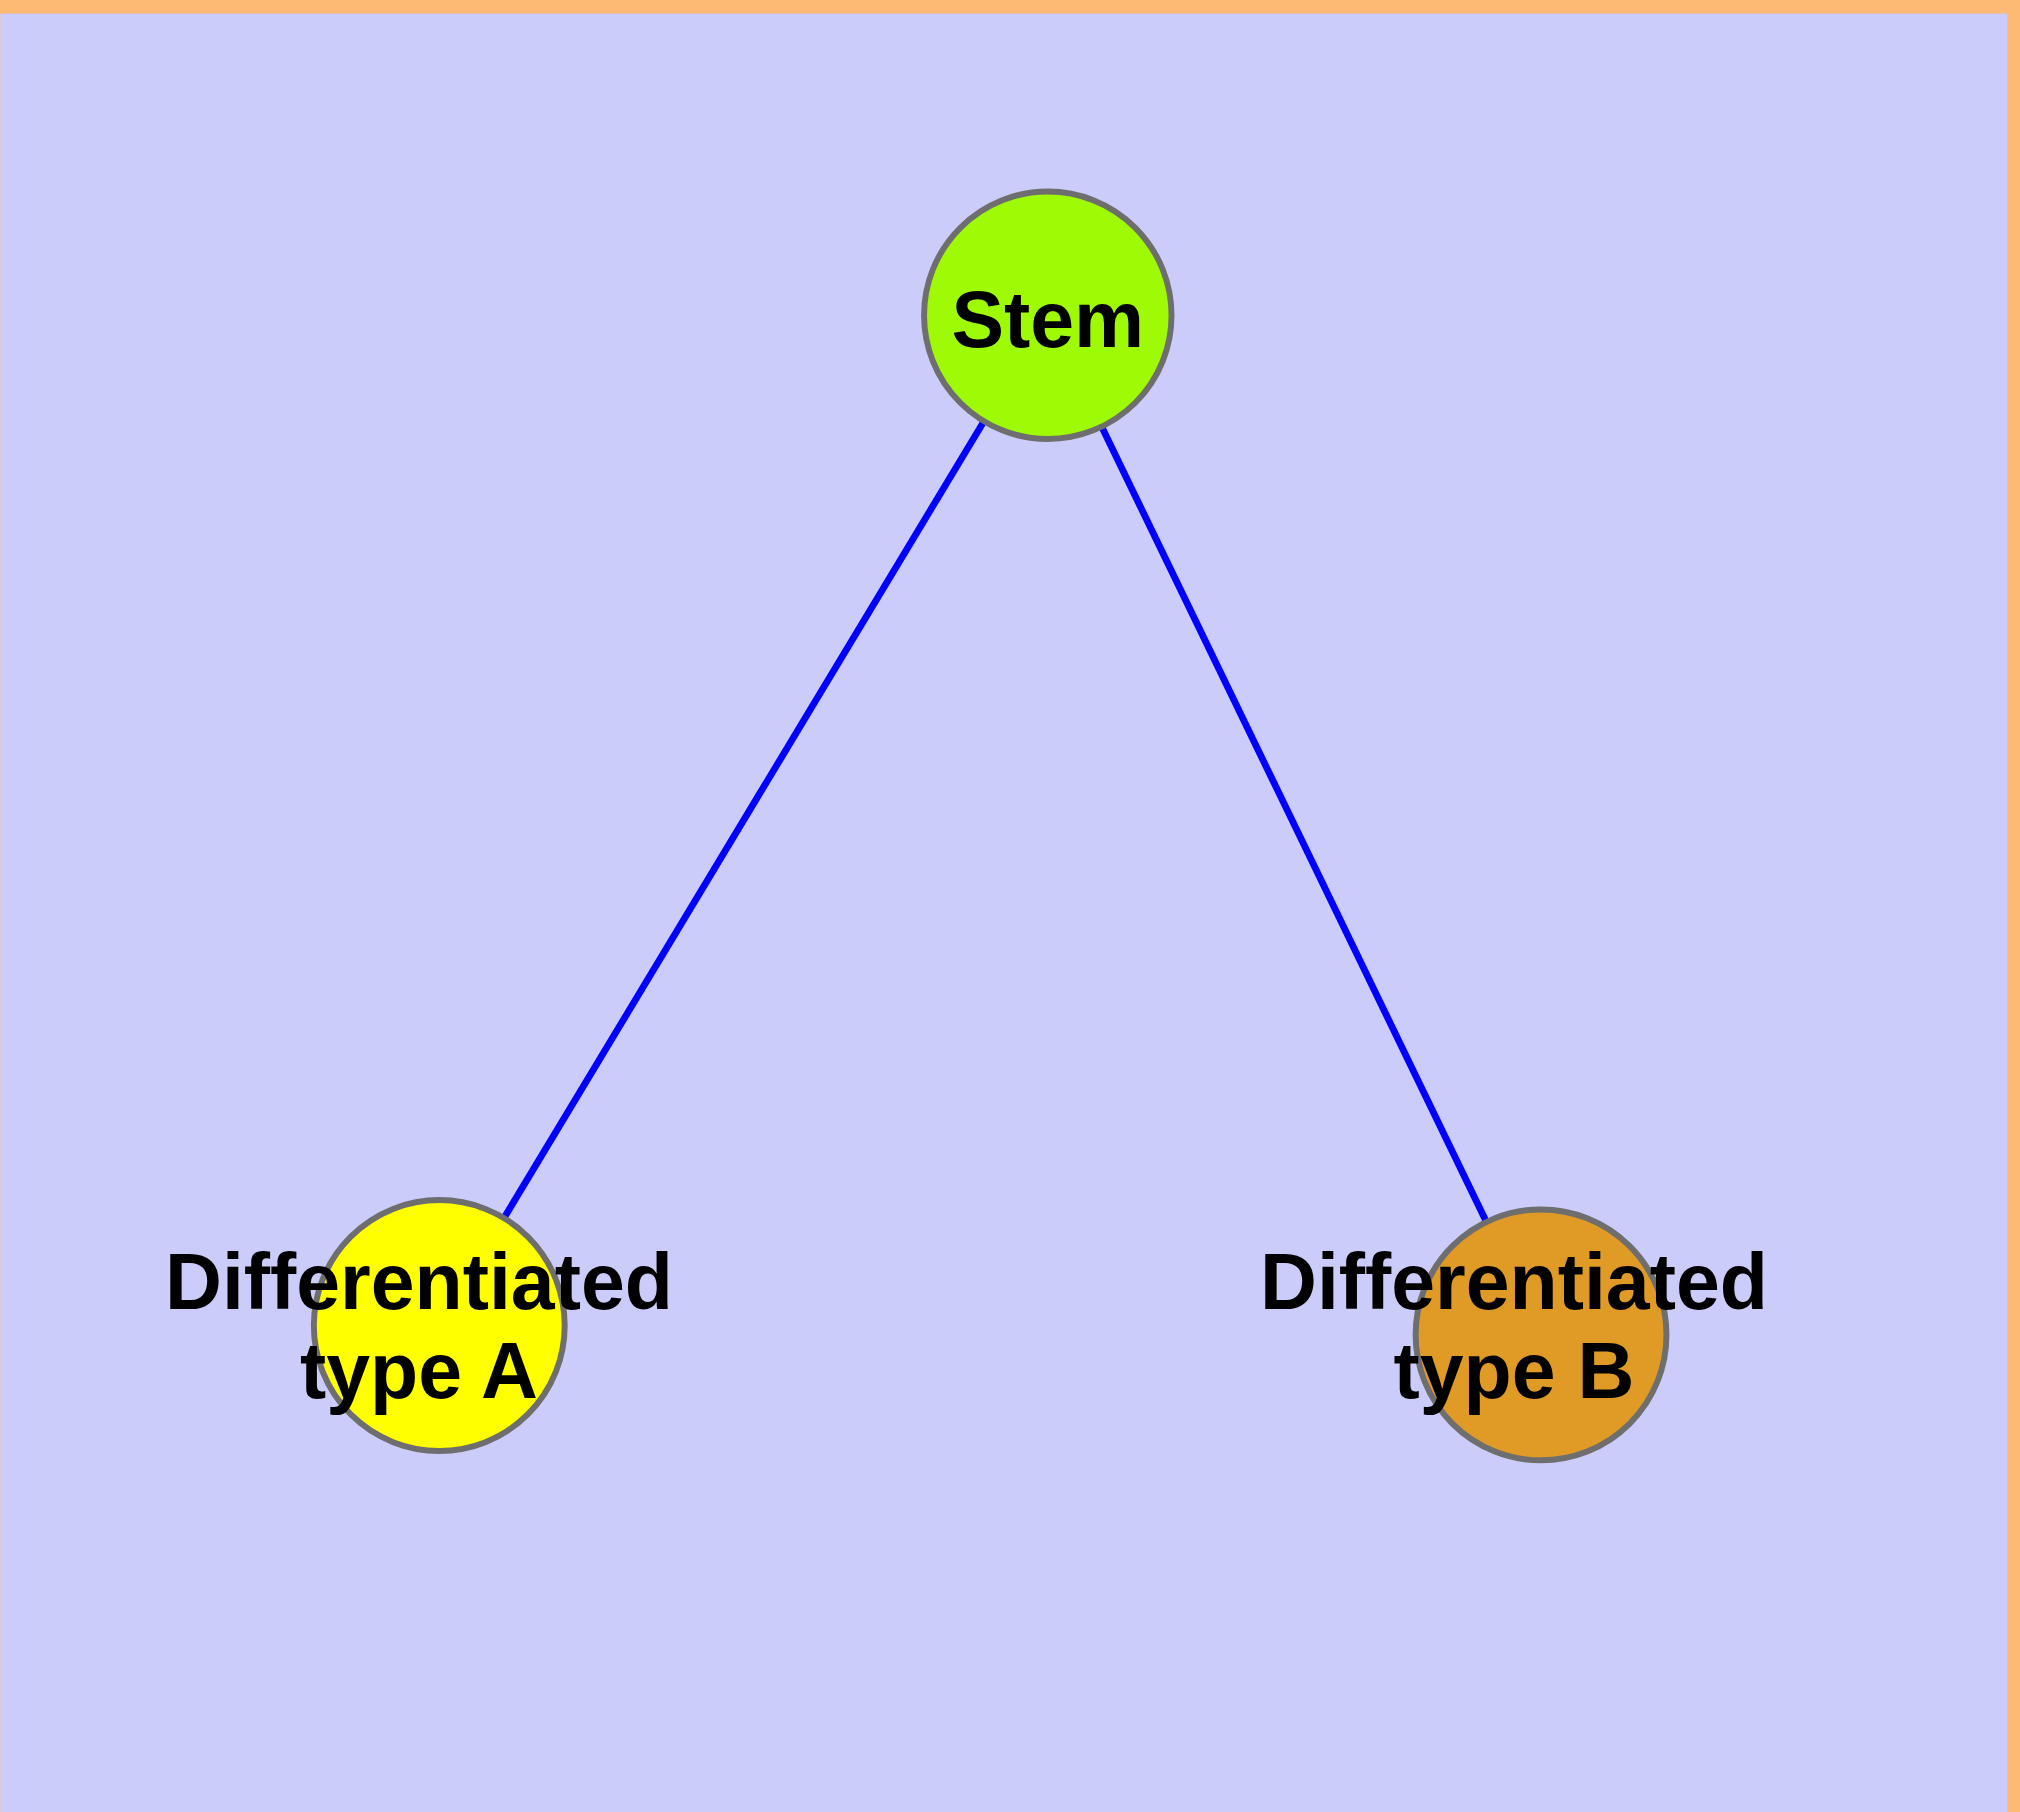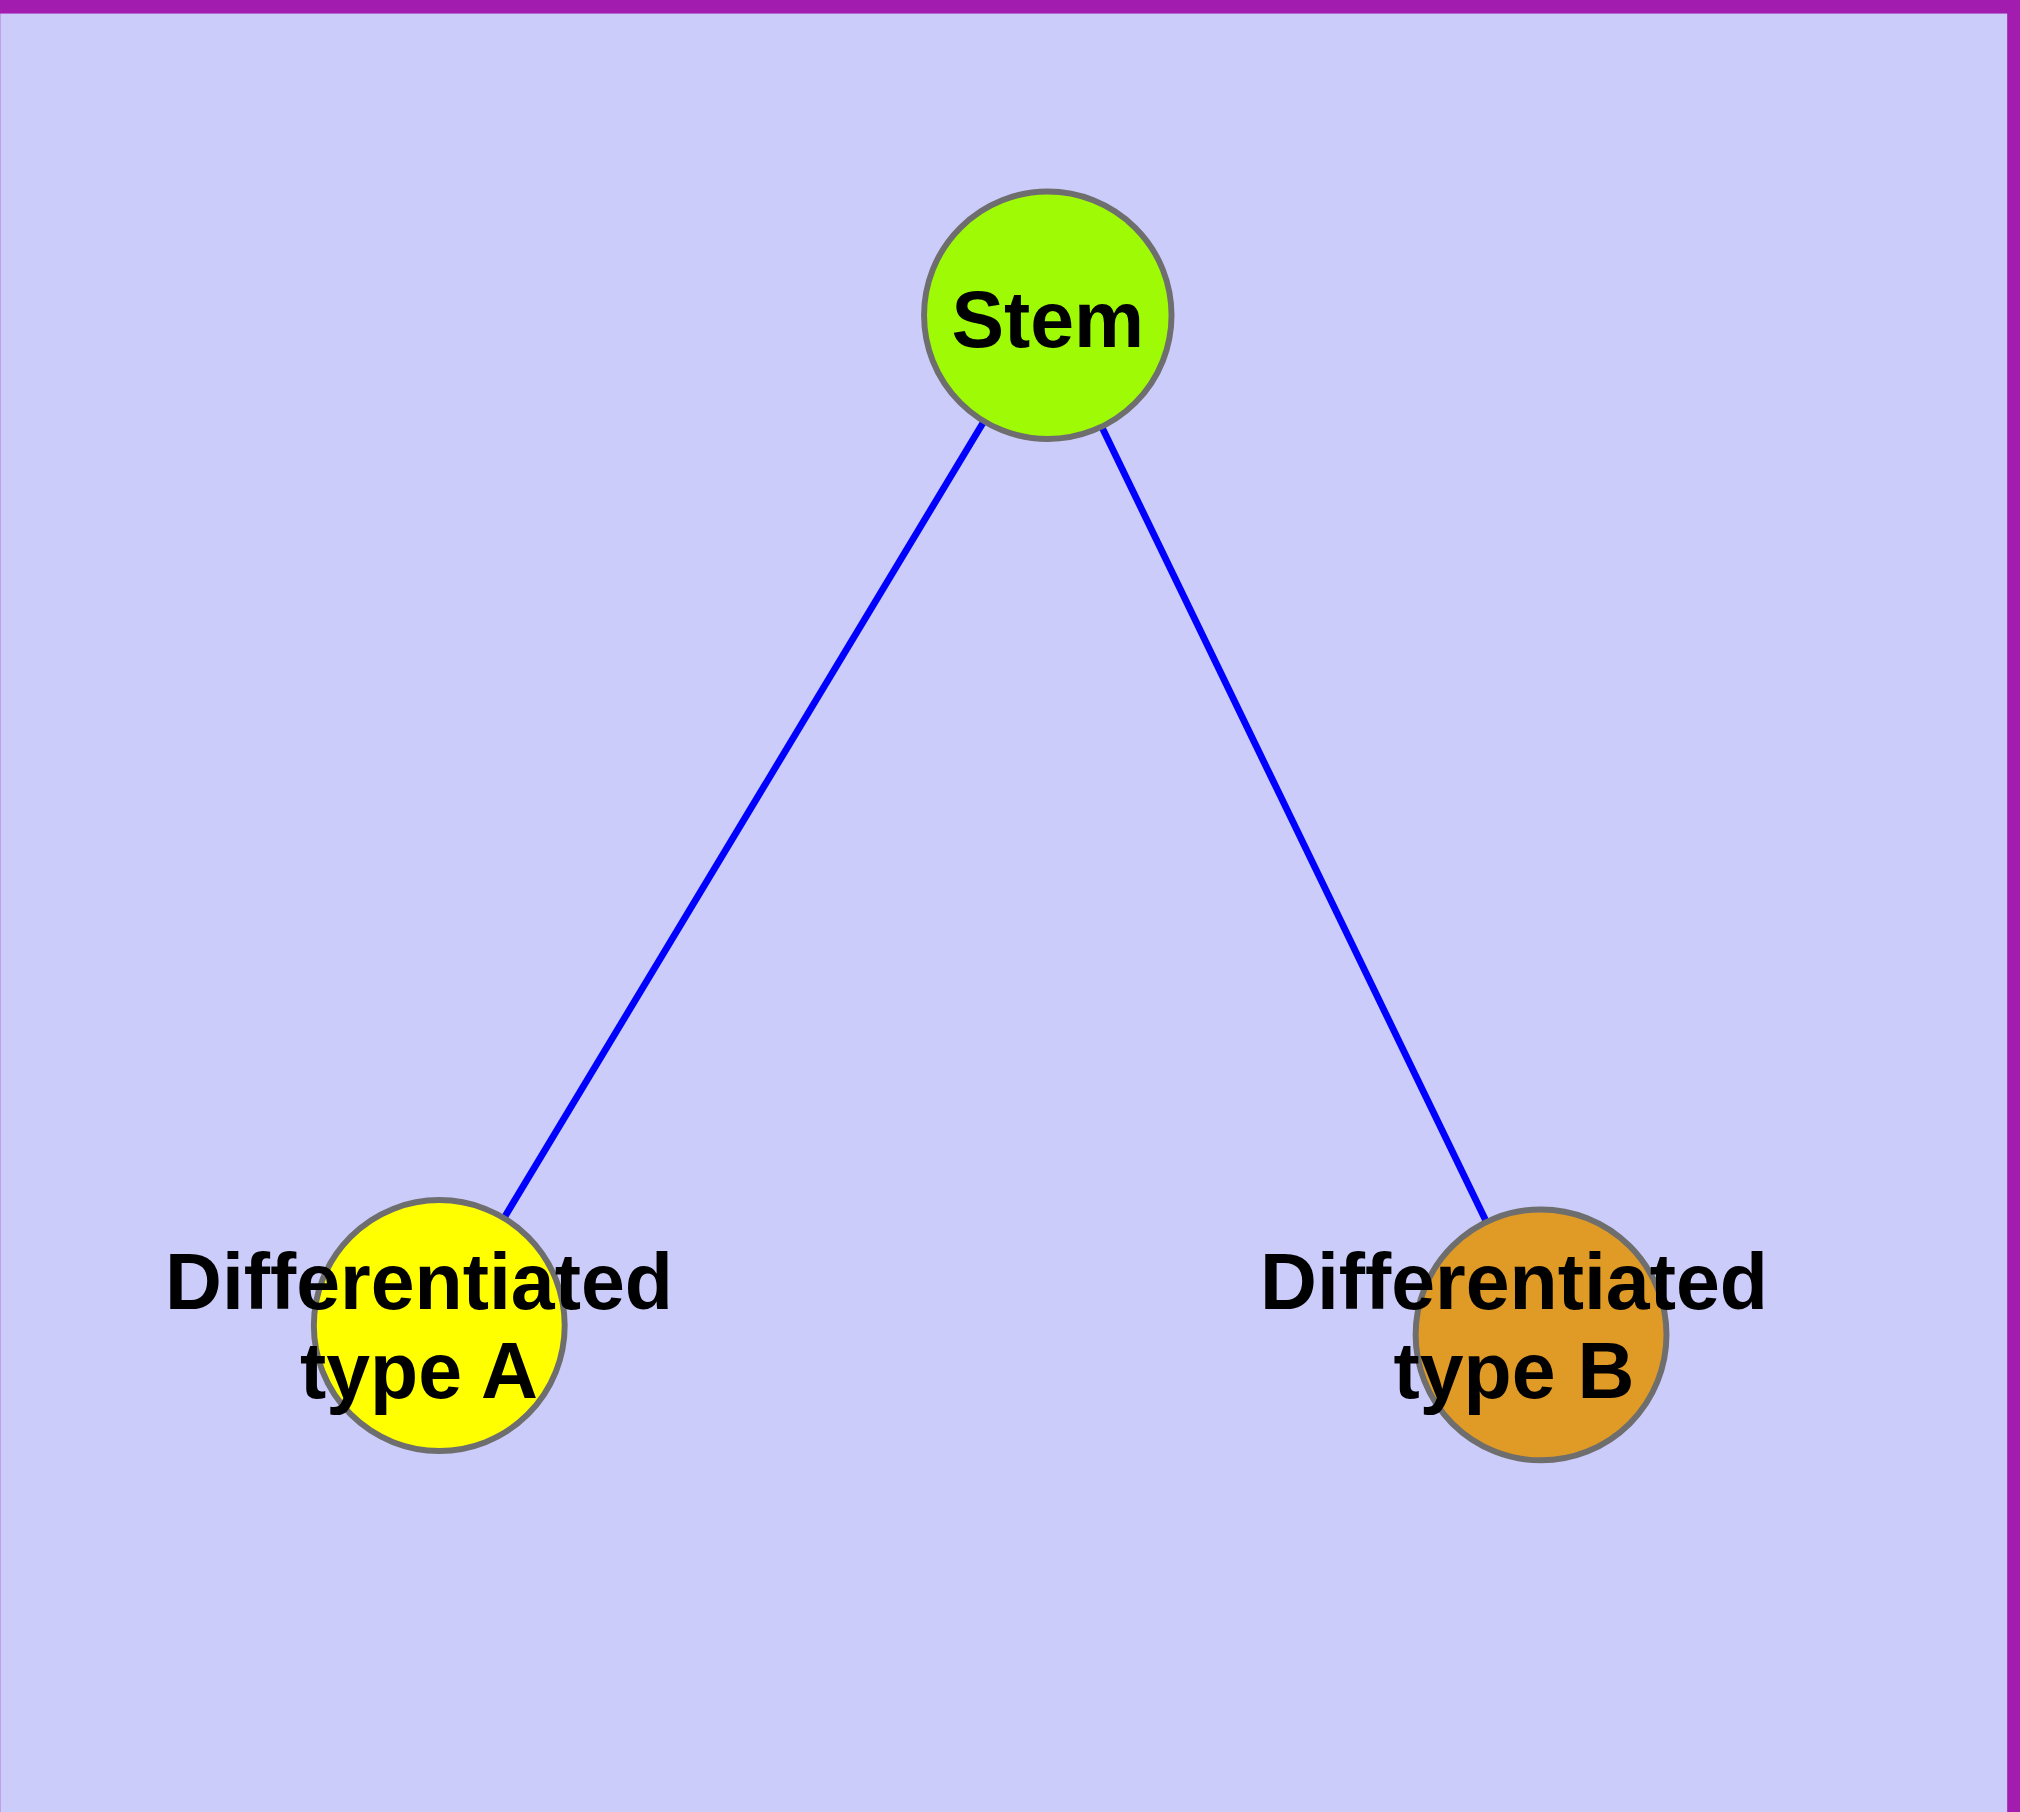--- a/index.html
+++ b/index.html
@@ -27,21 +27,21 @@
     font-family: "Liberation Sans", sans-serif;
     font-weight: bold;
     fill: #000000;
     text-anchor: middle;
     paint-order: normal;
   }
 </style>
 </head>
 <body>
 
-<div id="canvas" style="width: 2021px; height: 1812px; background: #a21caf;">
+<div id="canvas" style="width: 2021px; height: 1812px; background: #fdba74;">
   <svg id="graph-svg" viewBox="0 0 2384 2138" xmlns="http://www.w3.org/2000/svg">
 
     <rect id="plot-background" x="0" y="16" width="2368" height="2122" fill="#ccccfa"></rect>
 
     <g id="edges-layer">
       <line id="edge-stem-diff-a" x1="1236" y1="372" x2="518" y2="1564" stroke="#0000ff" stroke-width="8" stroke-linecap="butt"></line>
       <line id="edge-stem-diff-b" x1="1236" y1="372" x2="1818" y2="1575" stroke="#0000ff" stroke-width="8" stroke-linecap="butt"></line>
     </g>
 
     <g id="nodes-layer">

